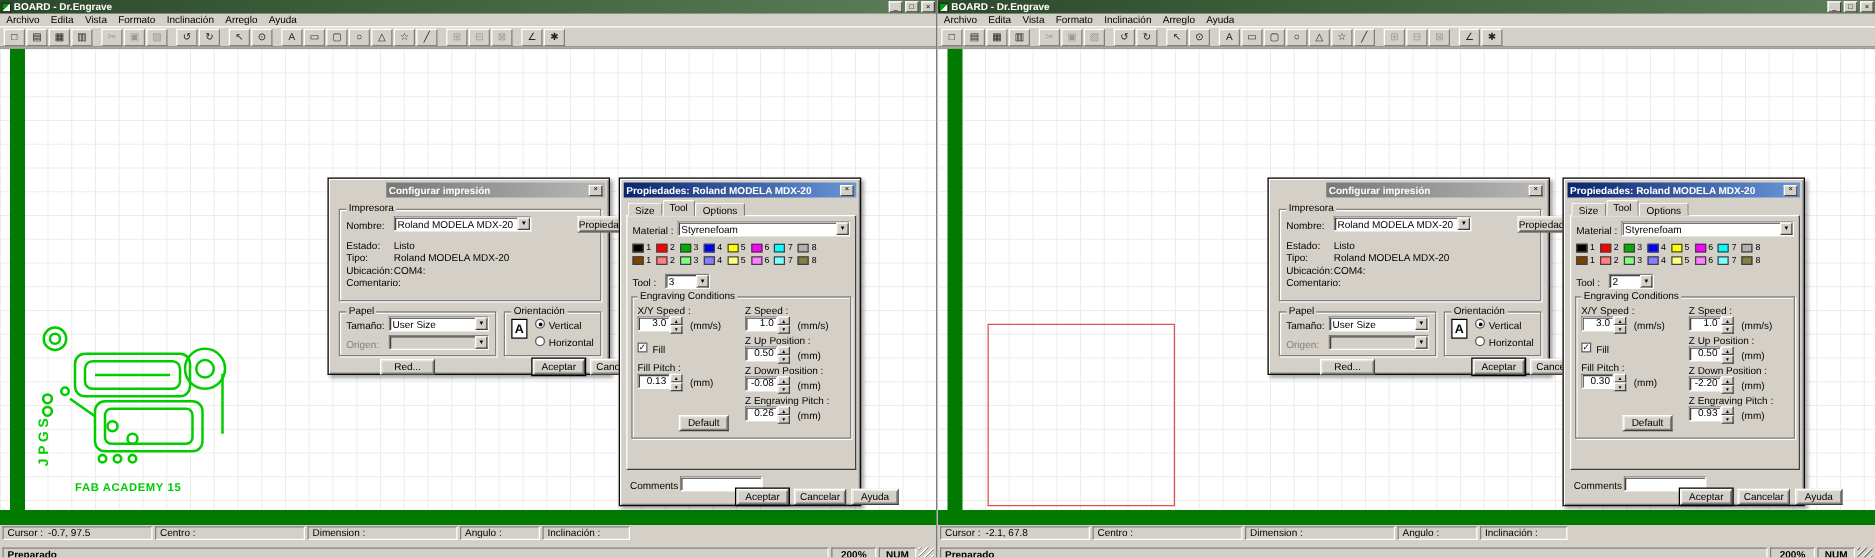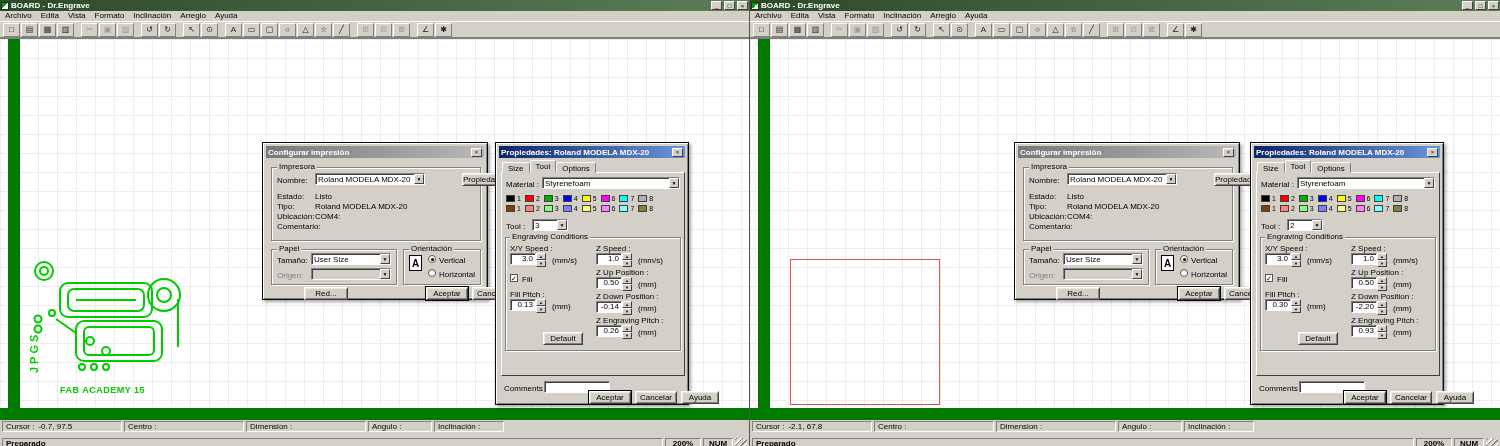--- a/index.html
+++ b/index.html
@@ -45,21 +45,21 @@
     white-space:nowrap; overflow:hidden; display:flex; gap:4px; align-items:center; }
   .grip { width:12px; border:none; background:
     repeating-linear-gradient(135deg,#fff 0 1px,#808080 1px 2px,transparent 2px 4px); }
 
   
   .dlg { position:absolute; background:#d4d0c8; border:1px solid #0a0a0a;
     box-shadow: inset 1px 1px 0 #ffffff, inset -1px -1px 0 #808080, 2px 2px 3px rgba(0,0,0,.35); z-index:5; }
   .dtitle { position:absolute; left:3px; top:3px; right:3px; height:12px; display:flex; align-items:center; gap:2px;
     color:#fff; font-weight:bold; font-size:8px; padding:0 2px; }
   .dtitle.active { background:linear-gradient(90deg,#0a246a,#6a96d8); }
-  .dtitle.inactive { background:linear-gradient(90deg,#787878,#b8b8b8); }
+  .dtitle.inactive { background:linear-gradient(90deg,#787878,#b8b8b8);margin-left:43px; }
   .dtitle .ttext { font-size:8px; }
   .dclose { margin-left:auto; }
   .lbl { position:absolute; font-size:8px; white-space:nowrap; line-height:9px; }
   .lbl.gray { color:#808080; }
   .grp { position:absolute; border:1px solid #808080; box-shadow:inset 1px 1px 0 #fff, 1px 1px 0 #fff; }
   .grp-lbl { position:absolute; font-size:8px; line-height:8px; background:#d4d0c8; padding:0 2px; white-space:nowrap; }
   .btn { position:absolute; height:13px; background:#d4d0c8; border:1px solid; border-color:#fff #404040 #404040 #fff;
     box-shadow: inset 1px 1px 0 #e8e8e8, inset -1px -1px 0 #808080; font-size:8px; line-height:10px; text-align:center; padding:0;margin-left:33px; }
   .btn.default { outline:1px solid #000; }
   .combo { position:absolute; height:12px; background:#fff; border:1px solid; border-color:#808080 #fff #fff #808080;
@@ -308,21 +308,21 @@
     <div class="spin" style="left:100px; top:134px;">
       <span class="spin-val">0.50</span>
       <span class="spin-ud">
           <i>▲</i>
           <i>▼</i>
         </span>
     </div>
     <span class="lbl" style="left:142px; top:137px;">(mm)</span>
     <span class="lbl" style="left:100px; top:149px;">Z Down Position :</span>
     <div class="spin" style="left:100px; top:158px;">
-      <span class="spin-val">-0.14</span>
+      <span class="spin-val">-0.08</span>
       <span class="spin-ud">
           <i>▲</i>
           <i>▼</i>
         </span>
     </div>
     <span class="lbl" style="left:142px; top:161px;">(mm)</span>
     <span class="lbl" style="left:100px; top:173px;">Z Engraving Pitch :</span>
     <div class="spin" style="left:100px; top:182px;">
       <span class="spin-val">0.26</span>
       <span class="spin-ud">

